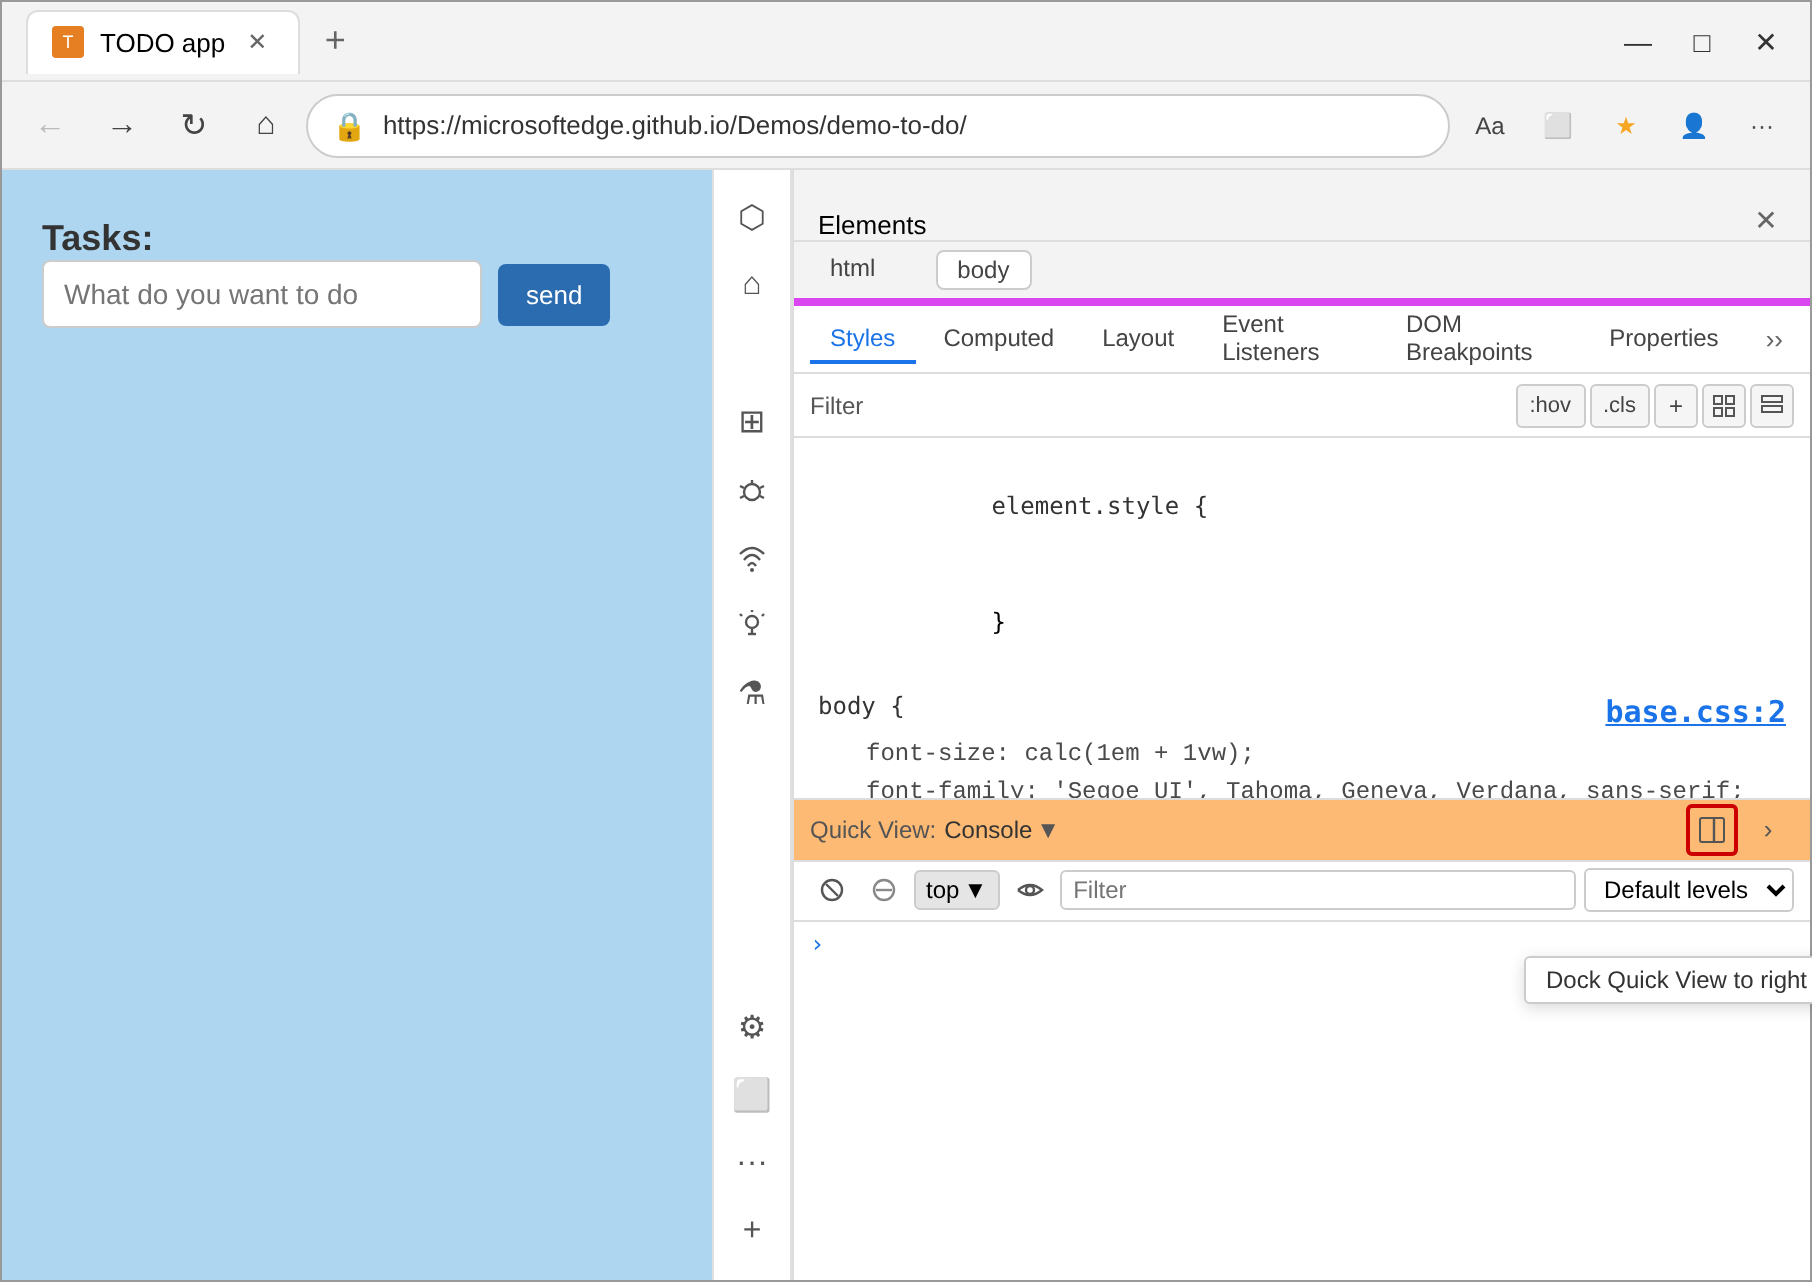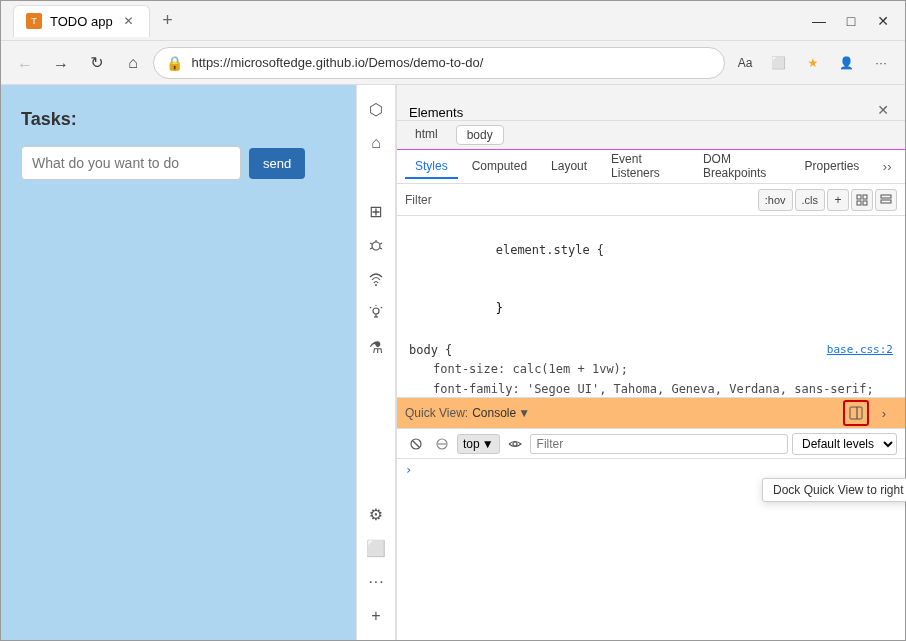--- a/index.html
+++ b/index.html
@@ -26,38 +26,38 @@
     .address-text { flex: 1; font-size: 13px; }
     .nav-actions { display: flex; gap: 2px; }
     .nav-action { width: 32px; height: 32px; display: flex; align-items: center; justify-content: center; border-radius: 50%; cursor: pointer; color: #444; font-size: 12px; }
     .nav-action.favorites { color: #f5a623; }
 
     
     .main-area { display: flex; flex: 1; overflow: hidden; }
 
     
     .page-content { background: #aed6f1; flex: 0 0 355px; padding: 24px 20px; }
-    .tasks-label { font-size: 18px; font-weight: 600; margin-bottom: 16px; color: #333; }
+    .tasks-label { font-size: 18px; font-weight: 600; color: #333; }
     .todo-input-row { display: flex; gap: 8px; align-items: center; }
     .todo-input { border: 1px solid #ccc; border-radius: 4px; padding: 8px 10px; font-size: 14px; width: 220px; background: white; color: #aaa; }
     .send-btn { background: #2b6cb0; color: white; border: none; border-radius: 4px; padding: 8px 14px; font-size: 13px; cursor: pointer; }
 
     
     .sidebar { width: 40px; background: #fff; border-right: 1px solid #e0e0e0; border-left: 1px solid #e0e0e0; display: flex; flex-direction: column; align-items: center; padding: 8px 0; gap: 2px; }
     .sidebar-icon { width: 32px; height: 32px; display: flex; align-items: center; justify-content: center; border-radius: 4px; cursor: pointer; color: #555; font-size: 16px; }
     .sidebar-spacer { flex: 1; }
 
     
     .devtools { flex: 1; display: flex; flex-direction: column; background: #fff; border-left: 1px solid #ddd; }
     .devtools-header { display: flex; align-items: flex-end; padding: 0 12px; height: 36px; background: #f3f3f3; border-bottom: 1px solid #ddd; }
     .devtools-title { font-size: 13px; font-weight: 500; flex: 1; }
     .devtools-close { width: 20px; height: 20px; display: flex; align-items: center; justify-content: center; cursor: pointer; color: #666; font-size: 14px; border-radius: 3px; }
 
     
-    .source-tabs { display: flex; padding: 4px 8px; gap: 8px; background: #f3f3f3; border-bottom: 1px solid #d946ef; }
+    .source-tabs { display: flex; padding: 4px 8px; gap: 20px; background: #f3f3f3; border-bottom: 4px solid #d946ef; }
     .source-tab { padding: 2px 10px; border-radius: 4px; font-size: 12px; cursor: pointer; color: #444; }
     .source-tab.active { background: #fff; border: 1px solid #ccc; }
 
     
     .devtools-tabs { display: flex; align-items: center; padding: 0 8px; height: 34px; border-bottom: 1px solid #ddd; gap: 4px; background: #fff; }
     .dt-tab { padding: 4px 10px; font-size: 12px; cursor: pointer; color: #444; border-bottom: 2px solid transparent; }
     .dt-tab.active { color: #1a73e8; border-bottom: 2px solid #1a73e8; }
     .dt-tab-spacer { flex: 1; }
     .dt-more { width: 24px; height: 24px; display: flex; align-items: center; justify-content: center; cursor: pointer; color: #666; }
 
@@ -67,22 +67,22 @@
     .filter-input { flex: 1; height: 22px; border: none; background: transparent; font-size: 12px; outline: none; }
     .filter-actions { display: flex; gap: 2px; }
     .filter-btn { height: 22px; padding: 0 6px; font-size: 11px; border: 1px solid #ccc; border-radius: 3px; cursor: pointer; background: #f5f5f5; color: #444; }
     .filter-icon-btn { width: 22px; height: 22px; display: flex; align-items: center; justify-content: center; border: 1px solid #ccc; border-radius: 3px; cursor: pointer; background: #f5f5f5; color: #444; font-size: 12px; }
 
     
     .css-content { flex: 1; overflow-y: auto; font-family: 'Consolas', monospace; font-size: 12px; line-height: 1.6; padding: 4px 0; }
     .css-block { padding: 2px 0; }
     .css-line { padding: 0 12px; white-space: pre; }
     .css-selector { color: #333; }
-    .css-prop { color: #4a4a4a; margin-left: 24px; }
-    .css-source-right { margin-left: auto; color: #1a73e8; font-size: 11px; text-decoration: underline; cursor: pointer; display: flex; }
+    .css-prop { color: #4a4a4a; margin-left: 24px; font-family: Liberation Mono, monospace; }
+    .css-source-right { margin-left: auto; color: #1a73e8; font-size: 15px; text-decoration: underline; cursor: pointer; display: flex; font-weight: bold; }
     .css-block-row { display: flex; }
 
     
     .quick-view-bar { display: flex; align-items: center; padding: 0 8px; height: 32px; border-top: 1px solid #ddd; border-bottom: 1px solid #ddd; background: #fdba74; font-size: 12px; }
     .qv-label { color: #555; margin-right: 4px; }
     .qv-console { color: #333; font-weight: 500; }
     .qv-chevron { color: #555; margin-left: 2px; cursor: pointer; }
     .qv-spacer { flex: 1; }
     .qv-actions { display: flex; gap: 2px; }
     .qv-btn { width: 26px; height: 26px; display: flex; align-items: center; justify-content: center; border-radius: 3px; cursor: pointer; color: #555; font-size: 13px; }

